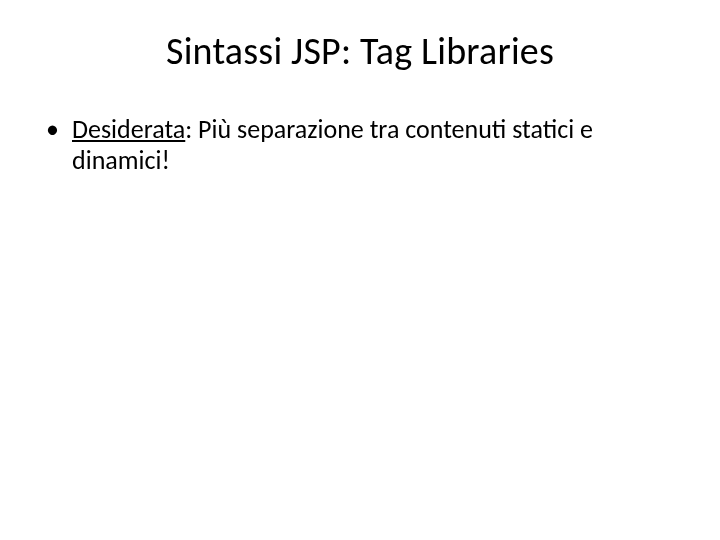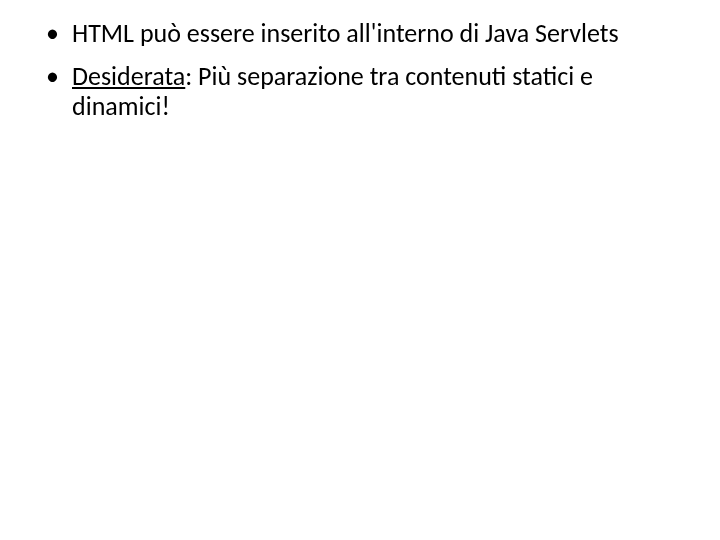--- a/index.html
+++ b/index.html
@@ -46,19 +46,19 @@
     line-height: 1.18;
   }
   .u {
     text-decoration: underline;
   }
 </style>
 </head>
 <body>
 
 <div class="slide">
+  <h1 class="title">Sintassi JSP: Tag Libraries</h1>
   <ul class="bullets">
-    <li>HTML può essere inserito all'interno di Java Servlets</li>
     <li>
       <span class="u">Desiderata</span><span>: Più separazione tra contenuti statici e dinamici!</span>
     </li>
   </ul>
 </div>
 
 </body></html>

